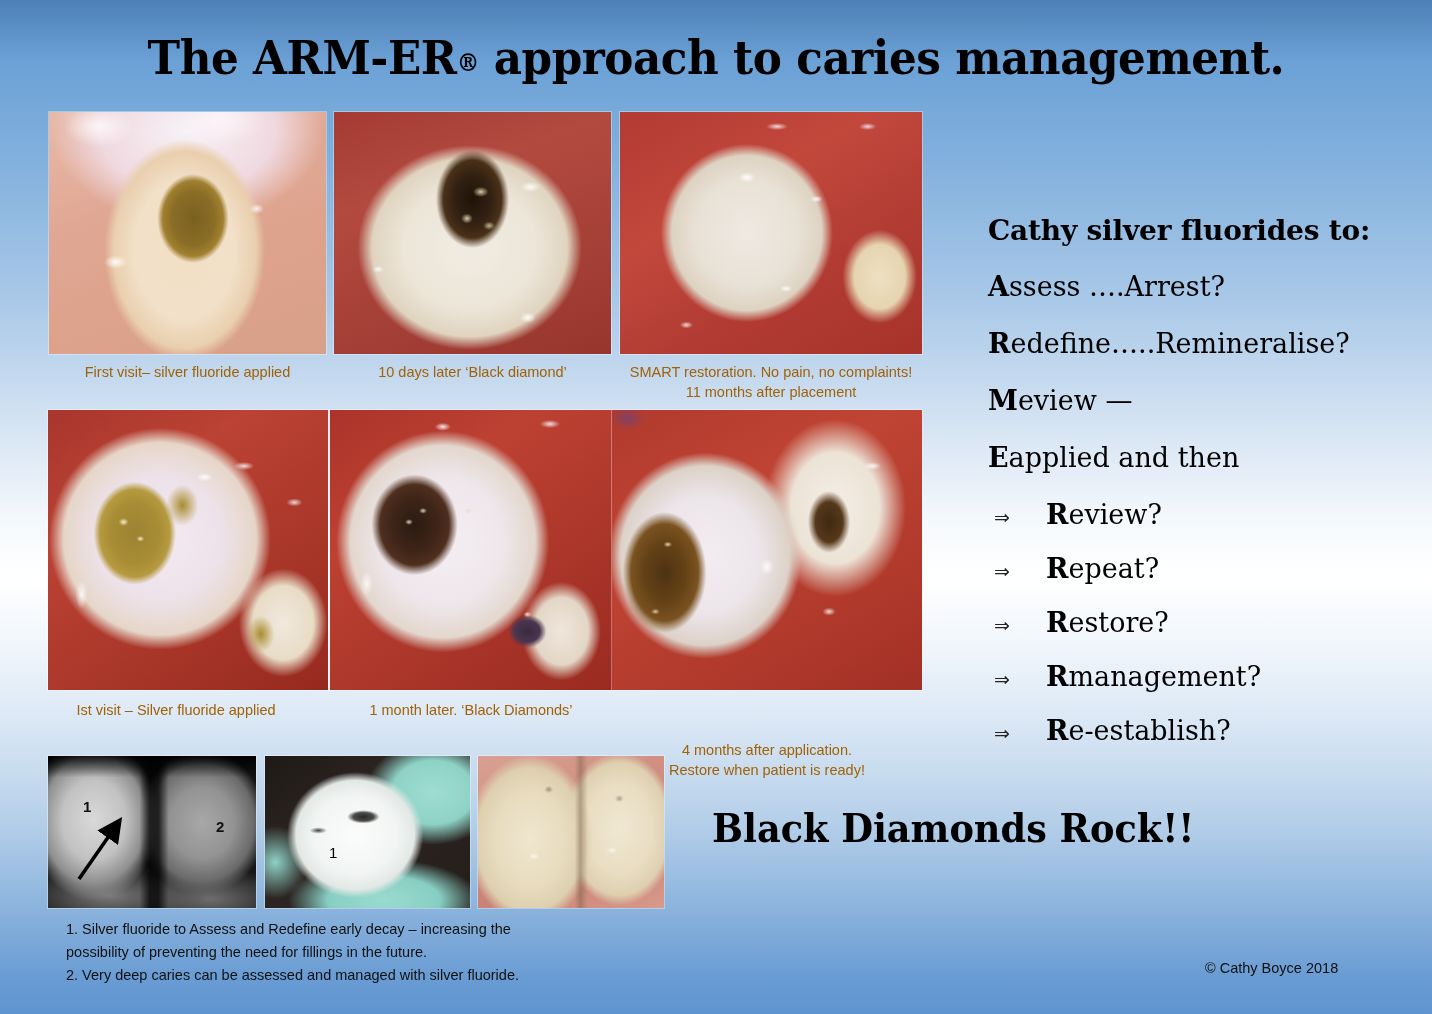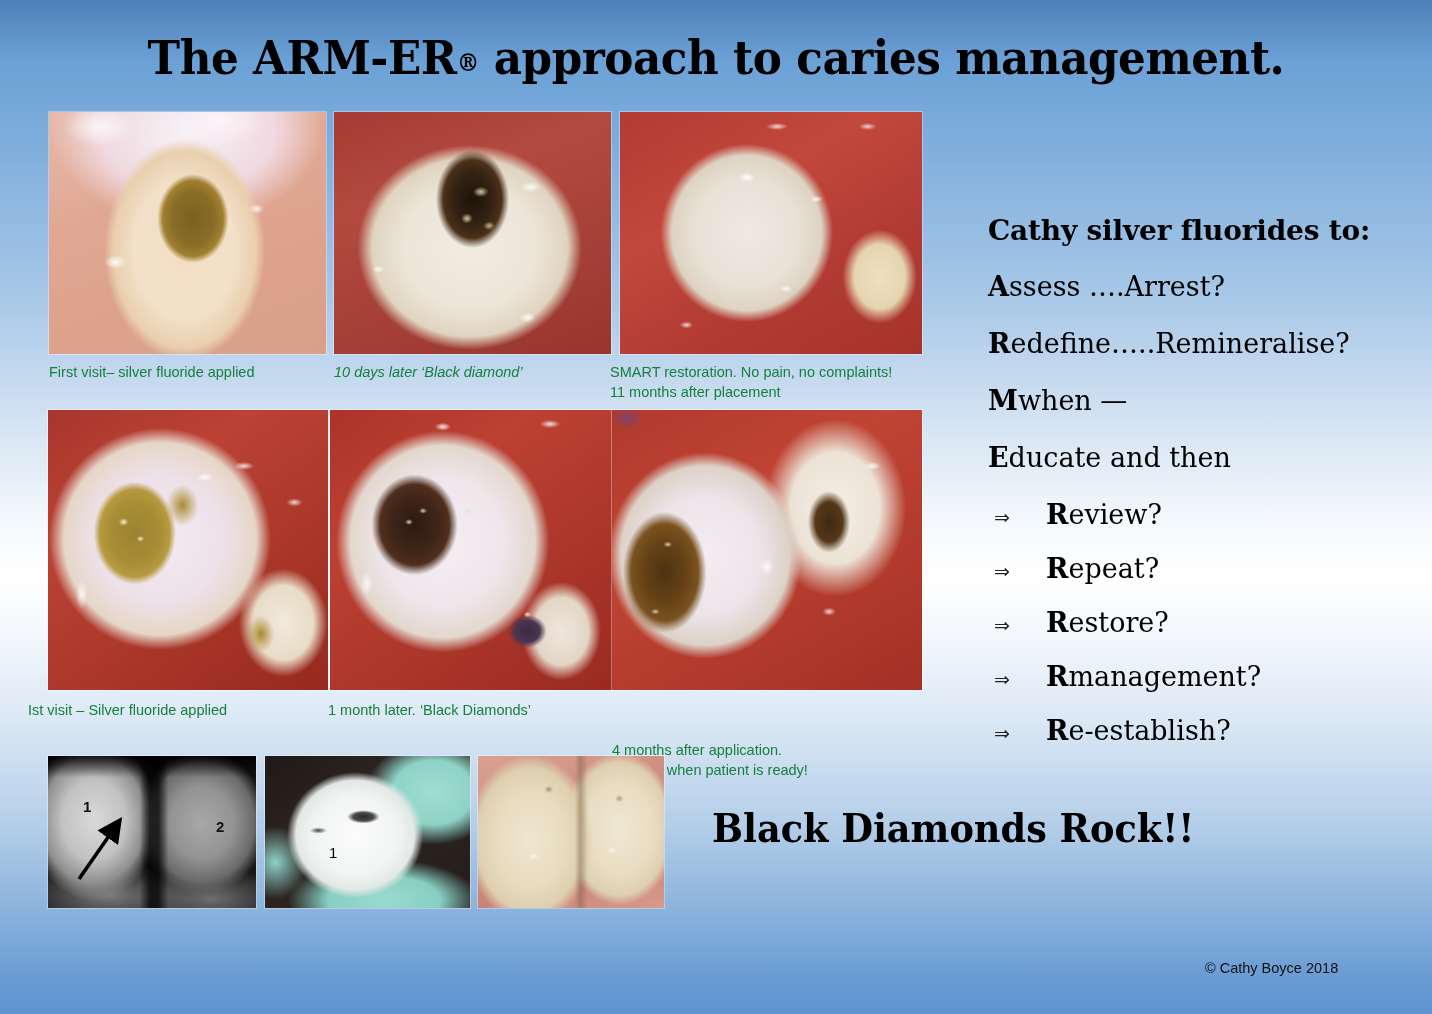--- a/index.html
+++ b/index.html
@@ -39,23 +39,23 @@
   }
   .title .reg{font-size:0.52em;vertical-align:0.12em;}
 
   
   .photo{position:absolute;overflow:hidden;background:#6b3b34;
          box-shadow:0 0 0 1px rgba(255,255,255,0.35);}
   .photo .layer{position:absolute;inset:0;}
 
   
   .cap{
-    position:absolute;color:#15803d;
+    position:absolute;color:#a16207;
     font-family:"Liberation Sans", sans-serif;
-    font-size:14.5px;line-height:20px;
+    font-size:14.5px;line-height:20px;text-align:center;
     white-space:pre-line;
   }
 
   
   .rhs{position:absolute;left:988px;top:214px;width:430px;color:#000;}
   .rhs-head{
     font-family:"DejaVu Serif", serif;font-weight:bold;font-size:28px;
     margin-bottom:24px;letter-spacing:-0.2px;
   }
   .armer-line{
@@ -145,21 +145,21 @@
     <div class="layer" style="background:
         radial-gradient(ellipse 4% 3% at 42% 27%, rgba(255,255,255,.95) 0%, rgba(255,255,255,0) 70%),
         radial-gradient(ellipse 3% 2% at 65% 36%, rgba(255,255,255,.9) 0%, rgba(255,255,255,0) 70%),
         radial-gradient(ellipse 3% 2% at 55% 73%, rgba(255,255,255,.9) 0%, rgba(255,255,255,0) 70%),
         radial-gradient(ellipse 5% 2% at 52% 6%, rgba(255,255,255,.8) 0%, rgba(255,255,255,0) 72%),
         radial-gradient(ellipse 4% 2% at 82% 6%, rgba(245,235,255,.85) 0%, rgba(245,235,255,0) 72%),
         radial-gradient(ellipse 3% 2% at 22% 88%, rgba(255,255,255,.8) 0%, rgba(255,255,255,0) 72%);"></div>
   </div>
 
   <div class="cap" style="left:49px;top:362px;width:277px;">First visit– silver fluoride applied</div>
-  <div class="cap" style="left:334px;top:362px;width:277px;font-style:italic;">10 days later ‘Black diamond’</div>
+  <div class="cap" style="left:334px;top:362px;width:277px;">10 days later ‘Black diamond’</div>
   <div class="cap" style="left:610px;top:362px;width:322px;">SMART restoration. No pain,  no complaints!
 11 months after  placement</div>
 
   <div class="photo" style="left:48px;top:410px;width:280px;height:280px;">
     <div class="layer" style="background:linear-gradient(145deg,#a8362c 0%,#bb4234 30%,#a93729 65%,#96291f 100%);"></div>
     <div class="layer" style="background:
         radial-gradient(ellipse 44% 44% at 40% 46%, #f3eaf0 0%, #eee2ea 50%, #e6d6c8 78%, rgba(230,214,200,0) 90%),
         radial-gradient(ellipse 18% 22% at 84% 76%, #f2e9de 0%, #e8dcc6 60%, rgba(232,220,198,0) 88%);"></div>
     <div class="layer" style="background:
         radial-gradient(ellipse 16% 20% at 31% 44%, #9c8332 0%, #a98d35 55%, #b59a40 78%, rgba(181,154,64,0) 92%),
@@ -259,31 +259,36 @@
         radial-gradient(ellipse 34% 56% at 76% 48%, #f0e8d3 0%, #e9ddc2 52%, #decfb0 78%, rgba(222,207,176,0) 90%);"></div>
     <div class="layer" style="background:
         linear-gradient(90deg, rgba(0,0,0,0) 52%, rgba(120,95,70,.45) 55%, rgba(0,0,0,0) 59%),
         radial-gradient(ellipse 3% 3% at 38% 22%, rgba(90,75,55,.5) 0%, rgba(90,75,55,0) 80%),
         radial-gradient(ellipse 3% 3% at 76% 28%, rgba(90,75,55,.45) 0%, rgba(90,75,55,0) 80%);"></div>
     <div class="layer" style="background:
         radial-gradient(ellipse 4% 3% at 30% 66%, rgba(255,255,255,.7) 0%, rgba(255,255,255,0) 74%),
         radial-gradient(ellipse 4% 3% at 72% 62%, rgba(255,255,255,.65) 0%, rgba(255,255,255,0) 74%);"></div>
   </div>
 
+  <div class="footnotes">
+    <div>1. Silver fluoride to Assess and Redefine early  decay – increasing the
+possibility of  preventing  the need for fillings in the future.</div>
+    <div>2.  Very deep caries can be assessed and managed with silver fluoride.</div>
+  </div>
 
   <div class="rhs">
     <div class="rhs-head">Cathy silver fluorides to:</div>
 
     <div class="armer-line"><span class="cap1">A</span><span>ssess ….Arrest?</span></div>
 
     <div class="armer-line"><span class="cap1">R</span><span>edefine…..Remineralise?</span></div>
 
-    <div class="armer-line"><span class="cap1">M</span><span>when  —</span></div>
-
-    <div class="armer-line"><span class="cap1">E</span><span>ducate  and then</span></div>
+    <div class="armer-line"><span class="cap1">M</span><span>eview  —</span></div>
+
+    <div class="armer-line"><span class="cap1">E</span><span>applied  and then</span></div>
 
     <div class="bullets">
       <div class="brow">
         <span class="barrow">⇒</span>
         <span class="btext"><span class="cap1">R</span><span>eview?</span></span>
       </div>
       <div class="brow">
         <span class="barrow">⇒</span>
         <span class="btext"><span class="cap1">R</span><span>epeat?</span></span>
       </div>

